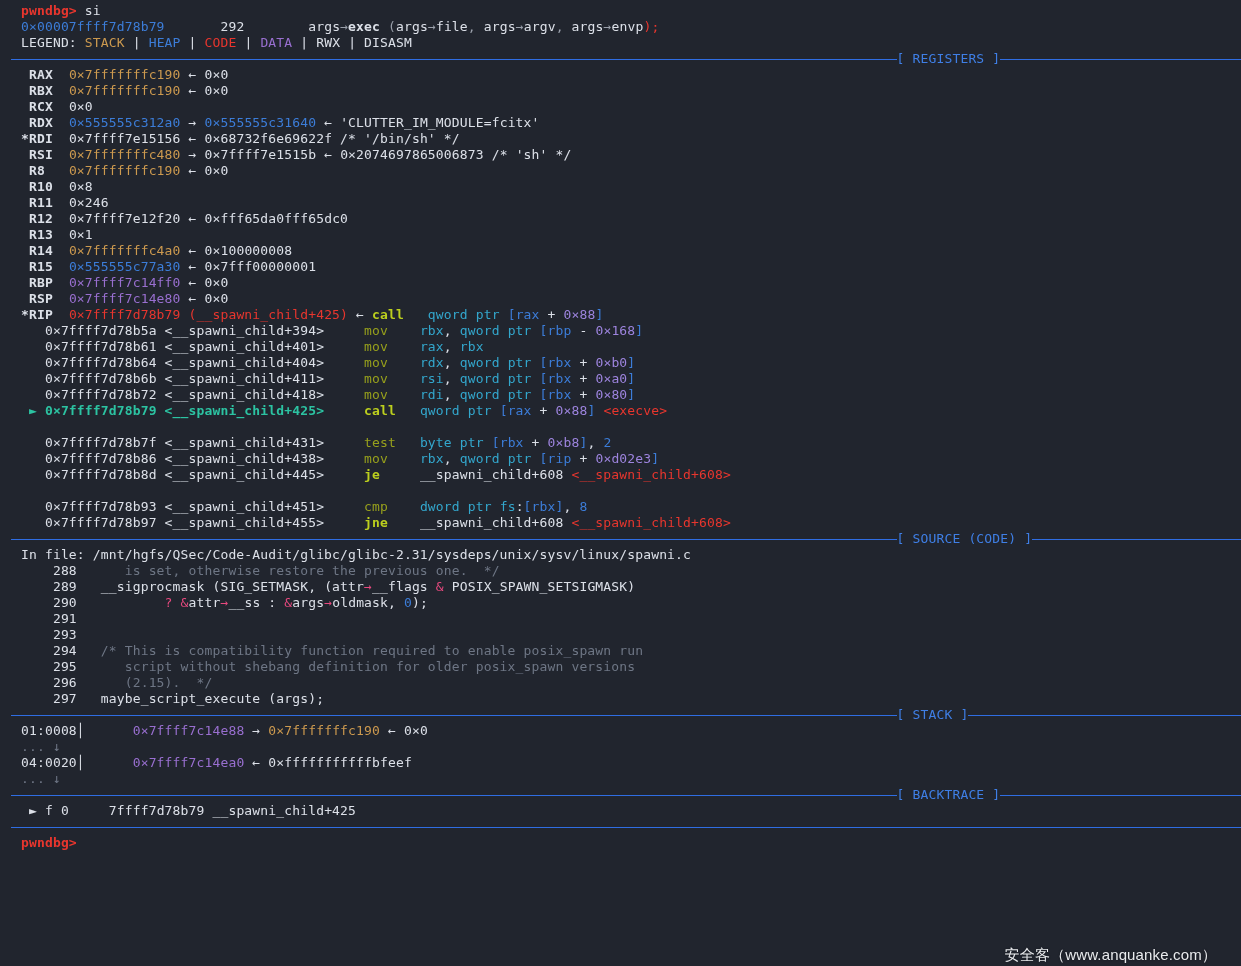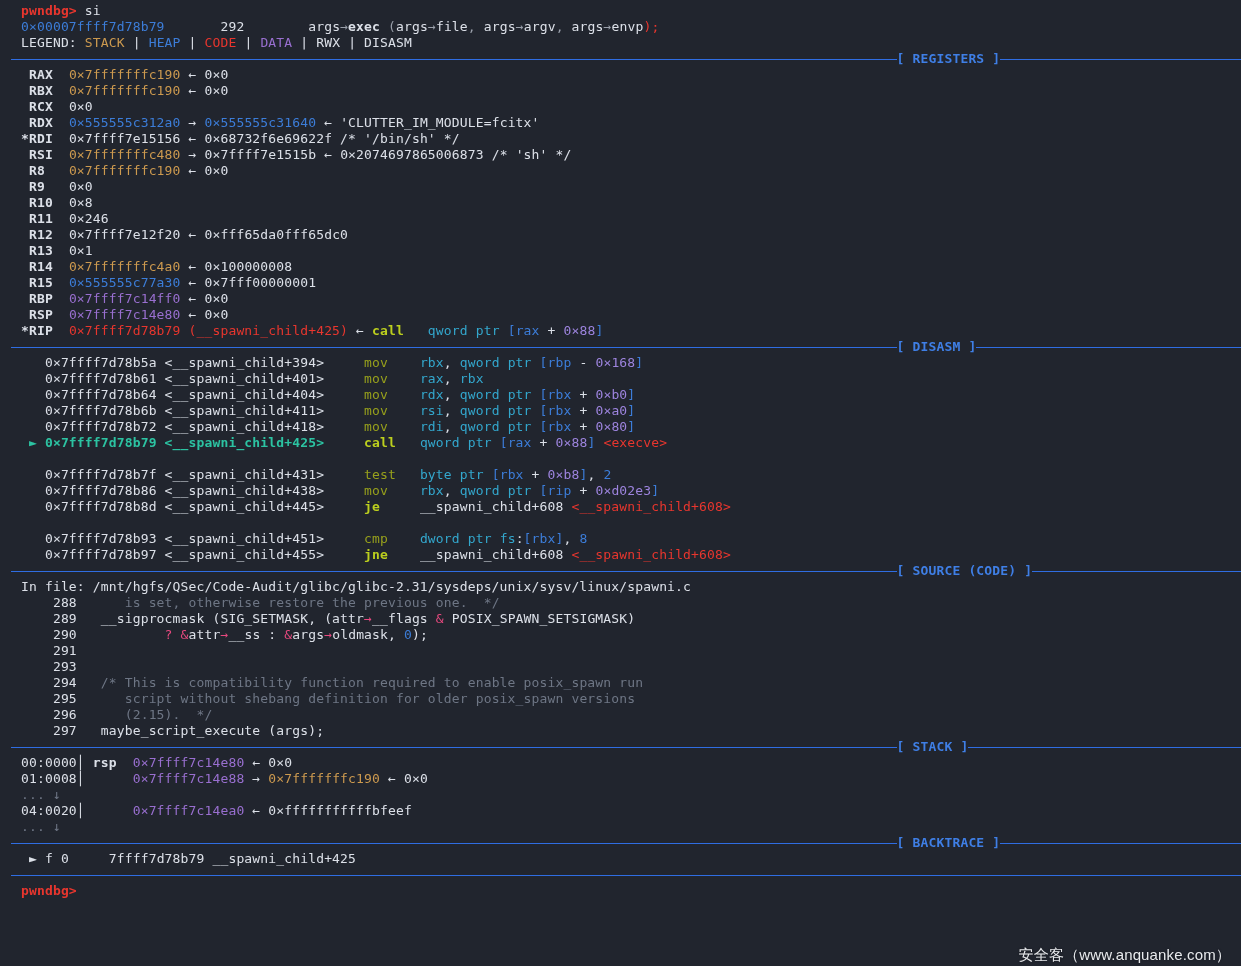--- a/index.html
+++ b/index.html
@@ -19,24 +19,24 @@
   .row span{display:inline;}
   .fg{color:var(--fg)} .red{color:var(--red)} .blue{color:var(--blue)}
   .orange{color:var(--orange)} .purple{color:var(--purple)} .violet{color:var(--violet)}
   .cyan{color:var(--cyan)} .olive{color:var(--olive)} .yolive{color:var(--yolive)}
   .teal{color:var(--teal)} .pink{color:var(--pink)} .gray{color:var(--gray)}
   .dgray{color:var(--dgray)}
   .b{font-weight:700} .u{}
   .rule{height:16px;display:flex;align-items:center;margin-left:-10px;}
   .rule i{display:block;height:0;border-top:1px solid var(--line);}
   .rule i.l{width:72%;} .rule i.lfull{flex:1;} .rule i.r{flex:1;}
-  .rule .rule-label{color:var(--hblue);white-space:pre;line-height:16px;font-weight:bold;}
+  .rule .rule-label{color:var(--hblue);white-space:pre;line-height:16px;}
   .cursor{display:inline-block;width:8px;height:14px;background:#e2e6ec;vertical-align:middle;margin-left:0px;}
   #watermark{
-    position:absolute;right:10px;bottom:1px;color:#e9ebee;
+    position:absolute;right:24px;bottom:1px;color:#e9ebee;
     font-family:"Liberation Sans","DejaVu Sans",sans-serif;font-size:15px;
     text-shadow:0 0 2px #14161c;
   }
 </style>
 </head>
 <body>
 
 <div id="terminal">
     <div>
       <div class="row"><span class="red b">pwndbg&gt; </span><span class="fg">si</span></div>
@@ -49,37 +49,31 @@
         <span class="rule-label">[ REGISTERS ]</span>
         <i class="r"></i>
       </div>
       <div class="row"><span class="fg b"> RAX  </span><span class="orange">0×7fffffffc190</span><span class="fg"> ← </span><span class="fg">0×0</span></div>
       <div class="row"><span class="fg b"> RBX  </span><span class="orange">0×7fffffffc190</span><span class="fg"> ← </span><span class="fg">0×0</span></div>
       <div class="row"><span class="fg b"> RCX  </span><span class="fg">0×0</span></div>
       <div class="row"><span class="fg b"> RDX  </span><span class="blue">0×555555c312a0</span><span class="fg"> → </span><span class="blue">0×555555c31640</span><span class="fg"> ← </span><span class="fg">'CLUTTER_IM_MODULE=fcitx'</span></div>
       <div class="row"><span class="fg b">*RDI  </span><span class="fg">0×7ffff7e15156</span><span class="fg"> ← </span><span class="fg">0×68732f6e69622f</span><span class="fg"> /* '/bin/sh' */</span></div>
       <div class="row"><span class="fg b"> RSI  </span><span class="orange">0×7fffffffc480</span><span class="fg"> → </span><span class="fg">0×7ffff7e1515b</span><span class="fg"> ← </span><span class="fg">0×2074697865006873</span><span class="fg"> /* 'sh' */</span></div>
       <div class="row"><span class="fg b"> R8   </span><span class="orange">0×7fffffffc190</span><span class="fg"> ← </span><span class="fg">0×0</span></div>
-      <div class="row"><span class="fg b"> R9   </span><span class="fg">0×0</span></div>
       <div class="row"><span class="fg b"> R10  </span><span class="fg">0×8</span></div>
       <div class="row"><span class="fg b"> R11  </span><span class="fg">0×246</span></div>
       <div class="row"><span class="fg b"> R12  </span><span class="fg">0×7ffff7e12f20</span><span class="fg"> ← </span><span class="fg">0×fff65da0fff65dc0</span></div>
       <div class="row"><span class="fg b"> R13  </span><span class="fg">0×1</span></div>
       <div class="row"><span class="fg b"> R14  </span><span class="orange">0×7fffffffc4a0</span><span class="fg"> ← </span><span class="fg">0×100000008</span></div>
       <div class="row"><span class="fg b"> R15  </span><span class="blue">0×555555c77a30</span><span class="fg"> ← </span><span class="fg">0×7fff00000001</span></div>
       <div class="row"><span class="fg b"> RBP  </span><span class="purple">0×7ffff7c14ff0</span><span class="fg"> ← </span><span class="fg">0×0</span></div>
       <div class="row"><span class="fg b"> RSP  </span><span class="purple">0×7ffff7c14e80</span><span class="fg"> ← </span><span class="fg">0×0</span></div>
       <div class="row"><span class="fg b">*RIP  </span><span class="red">0×7ffff7d78b79 (__spawni_child+425)</span><span class="fg"> ← </span><span class="yolive b">call</span><span class="fg">   </span><span class="cyan">qword ptr </span><span class="blue">[</span><span class="blue">rax</span><span class="fg"> + </span><span class="violet">0×88</span><span class="blue">]</span></div>
     </div>
     <div>
-      <div class="rule">
-        <i class="l"></i>
-        <span class="rule-label">[ DISASM ]</span>
-        <i class="r"></i>
-      </div>
       <div class="row"><span class="fg">   </span><span class="fg">0×7ffff7d78b5a &lt;__spawni_child+394&gt;</span><span class="fg">     </span><span class="olive">mov</span><span class="fg">    </span><span class="cyan">rbx</span><span class="fg">, </span><span class="cyan">qword ptr </span><span class="blue">[</span><span class="blue">rbp</span><span class="fg"> - </span><span class="violet">0×168</span><span class="blue">]</span></div>
       <div class="row"><span class="fg">   </span><span class="fg">0×7ffff7d78b61 &lt;__spawni_child+401&gt;</span><span class="fg">     </span><span class="olive">mov</span><span class="fg">    </span><span class="cyan">rax</span><span class="fg">, </span><span class="cyan">rbx</span></div>
       <div class="row"><span class="fg">   </span><span class="fg">0×7ffff7d78b64 &lt;__spawni_child+404&gt;</span><span class="fg">     </span><span class="olive">mov</span><span class="fg">    </span><span class="cyan">rdx</span><span class="fg">, </span><span class="cyan">qword ptr </span><span class="blue">[</span><span class="blue">rbx</span><span class="fg"> + </span><span class="violet">0×b0</span><span class="blue">]</span></div>
       <div class="row"><span class="fg">   </span><span class="fg">0×7ffff7d78b6b &lt;__spawni_child+411&gt;</span><span class="fg">     </span><span class="olive">mov</span><span class="fg">    </span><span class="cyan">rsi</span><span class="fg">, </span><span class="cyan">qword ptr </span><span class="blue">[</span><span class="blue">rbx</span><span class="fg"> + </span><span class="violet">0×a0</span><span class="blue">]</span></div>
       <div class="row"><span class="fg">   </span><span class="fg">0×7ffff7d78b72 &lt;__spawni_child+418&gt;</span><span class="fg">     </span><span class="olive">mov</span><span class="fg">    </span><span class="cyan">rdi</span><span class="fg">, </span><span class="cyan">qword ptr </span><span class="blue">[</span><span class="blue">rbx</span><span class="fg"> + </span><span class="violet">0×80</span><span class="blue">]</span></div>
       <div class="row"><span class="teal b"> ► </span><span class="teal b">0×7ffff7d78b79 &lt;__spawni_child+425&gt;</span><span class="fg">     </span><span class="yolive b">call</span><span class="fg">   </span><span class="cyan">qword ptr </span><span class="blue">[</span><span class="blue">rax</span><span class="fg"> + </span><span class="violet">0×88</span><span class="blue">]</span><span class="fg"> </span><span class="red">&lt;execve&gt;</span></div>
       <div class="row"></div>
       <div class="row"><span class="fg">   </span><span class="fg">0×7ffff7d78b7f &lt;__spawni_child+431&gt;</span><span class="fg">     </span><span class="olive">test</span><span class="fg">   </span><span class="cyan">byte ptr </span><span class="blue">[</span><span class="blue">rbx</span><span class="fg"> + </span><span class="violet">0×b8</span><span class="blue">]</span><span class="fg">, </span><span class="blue">2</span></div>
       <div class="row"><span class="fg">   </span><span class="fg">0×7ffff7d78b86 &lt;__spawni_child+438&gt;</span><span class="fg">     </span><span class="olive">mov</span><span class="fg">    </span><span class="cyan">rbx</span><span class="fg">, </span><span class="cyan">qword ptr </span><span class="blue">[</span><span class="blue">rip</span><span class="fg"> + </span><span class="violet">0×d02e3</span><span class="blue">]</span></div>
       <div class="row"><span class="fg">   </span><span class="fg">0×7ffff7d78b8d &lt;__spawni_child+445&gt;</span><span class="fg">     </span><span class="yolive b">je</span><span class="fg">     </span><span class="fg">__spawni_child+608 </span><span class="red">&lt;__spawni_child+608&gt;</span></div>
@@ -103,21 +97,20 @@
       <div class="row"><span class="fg">    295   </span><span class="gray">   script without shebang definition for older posix_spawn versions</span></div>
       <div class="row"><span class="fg">    296   </span><span class="gray">   (2.15).  */</span></div>
       <div class="row"><span class="fg">    297   </span><span class="fg">maybe_script_execute (args);</span></div>
     </div>
     <div>
       <div class="rule">
         <i class="l"></i>
         <span class="rule-label">[ STACK ]</span>
         <i class="r"></i>
       </div>
-      <div class="row"><span class="fg">00:0000</span><span class="fg">│ </span><span class="fg b">rsp</span><span class="fg">  </span><span class="purple">0×7ffff7c14e80</span><span class="fg"> ← </span><span class="fg">0×0</span></div>
       <div class="row"><span class="fg">01:0008</span><span class="fg">│      </span><span class="purple">0×7ffff7c14e88</span><span class="fg"> → </span><span class="orange">0×7fffffffc190</span><span class="fg"> ← </span><span class="fg">0×0</span></div>
       <div class="row"><span class="gray">... ↓</span></div>
       <div class="row"><span class="fg">04:0020</span><span class="fg">│      </span><span class="purple">0×7ffff7c14ea0</span><span class="fg"> ← </span><span class="fg">0×fffffffffffbfeef</span></div>
       <div class="row"><span class="gray">... ↓</span></div>
     </div>
     <div>
       <div class="rule">
         <i class="l"></i>
         <span class="rule-label">[ BACKTRACE ]</span>
         <i class="r"></i>

